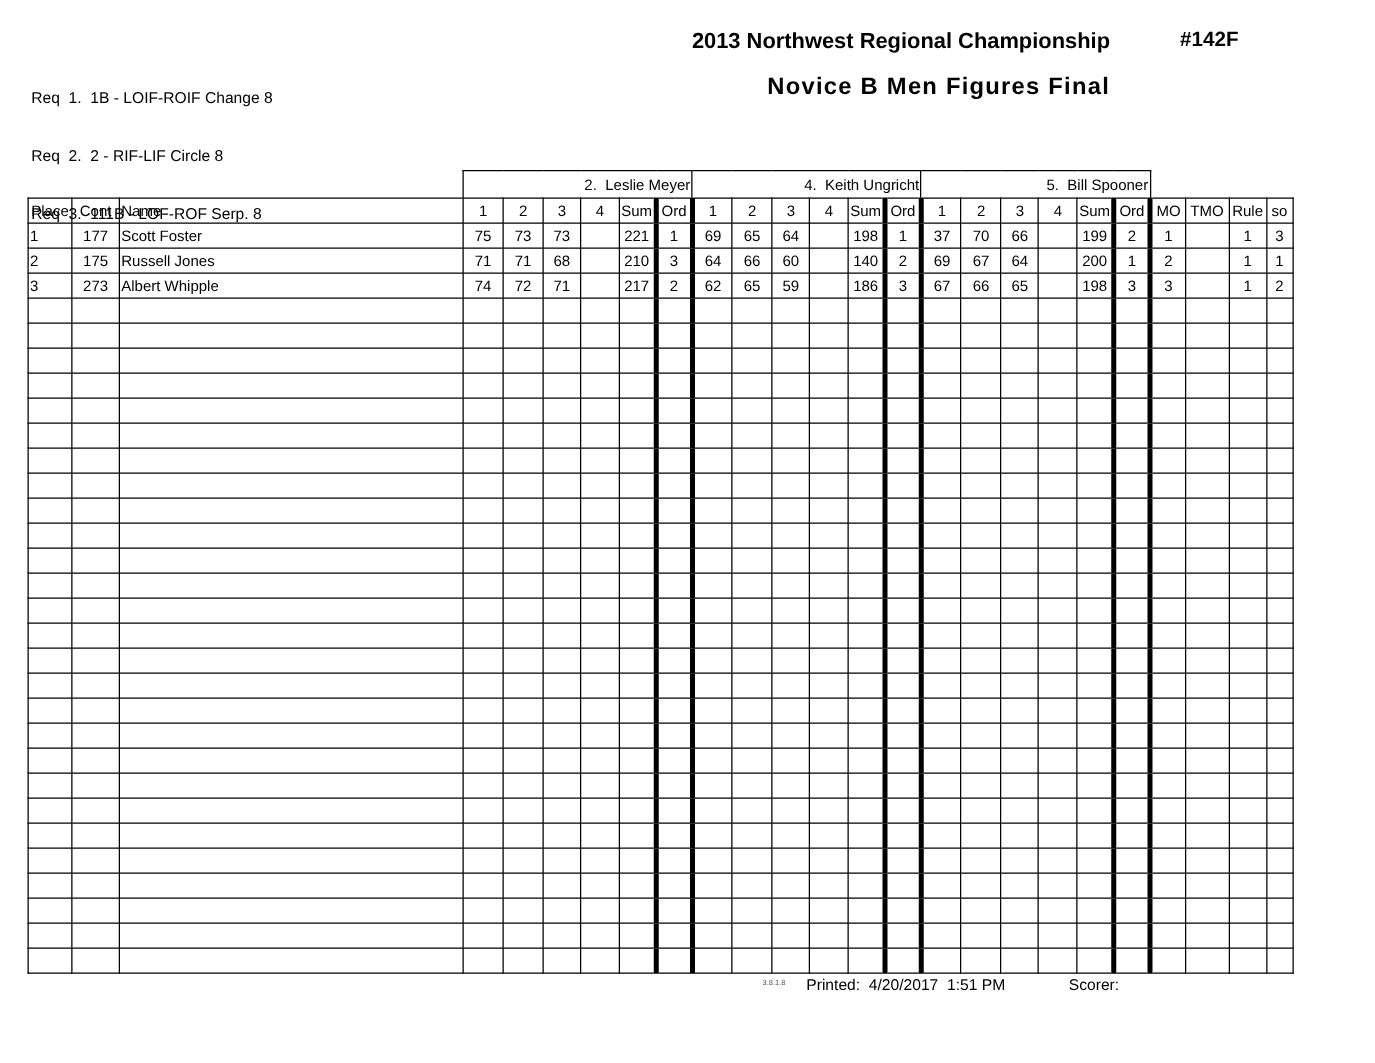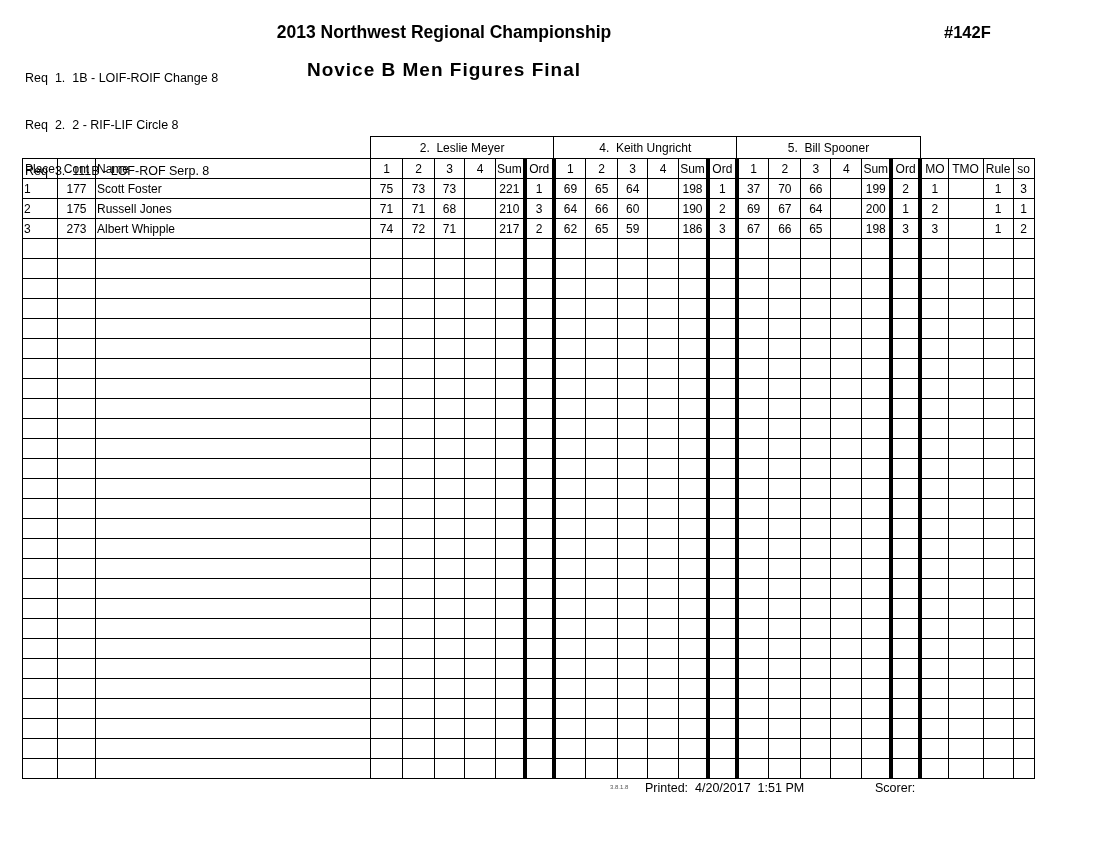--- a/index.html
+++ b/index.html
@@ -9,51 +9,51 @@
     font-family:"Liberation Sans", sans-serif;
     color:#000;
   }
   .page { position:relative; width:1100px; height:850px; background:#fff; overflow:hidden; }
 
   
   .req-block {
     position:absolute; left:25px; top:40px;
     font-size:12.5px; line-height:15.5px; white-space:pre;
   }
-  .title-block { position:absolute; left:0; top:22px; width:888px; text-align:center; }
+  .title-block { position:absolute; left:0; top:22px; width:888px; text-align:right; }
   .title      { font-size:17.5px; font-weight:bold; }
   .venue      { font-size:14.5px; margin-top:3px; white-space:pre; }
   .event      { font-size:19px; font-weight:bold; letter-spacing:1px; margin-top:16px; }
   .report-type{ font-size:15.5px; margin-top:3px; }
   .report-number { position:absolute; left:944px; top:23px; font-size:16.5px; font-weight:bold; }
 
   
   table.score-table {
     position:absolute; left:22px; top:136px;
     border-collapse:collapse; table-layout:fixed;
     font-size:12px;
   }
   .score-table td, .score-table th {
     height:20px; padding:0 1px; font-weight:normal;
     overflow:hidden; vertical-align:middle;
   }
   .judge-row td { height:22px; }
   .c      { border:1px solid #000; }
   .blank  { border:none; background:#fff; }
-  .judge-box { border:1px solid #000; text-align:center; padding-left:5px; white-space:pre; }
+  .judge-box { border:1px solid #000; text-align:right; padding-left:5px; white-space:pre; }
   .ord    { border-left:4px solid #000; border-right:4px solid #000; }
   .tc     { text-align:center; }
   .name-col { text-align:left; padding-left:6px; }
   .b      { font-weight:bold; }
   .place-val { text-align:left; padding-left:9px; }
 
   
   .footer-version { position:absolute; left:610px; top:784px; font-size:6px; color:#555; }
   .footer-printed { position:absolute; left:645px; top:781px; font-size:12.5px; white-space:pre; }
-  .footer-scorer  { position:absolute; left:855px; top:781px; font-size:12.5px;margin-left:20px; }
+  .footer-scorer  { position:absolute; left:855px; top:781px; font-size:12.5px; }
 </style>
 </head>
 <body>
 
 <div class="page">
 
   <div class="req-block">
     <div>Req  1.  1B - LOIF-ROIF Change 8</div>
     <div>Req  2.  2 - RIF-LIF Circle 8</div>
     <div>Req  3.  111B - LOF-ROF Serp. 8</div>
@@ -171,21 +171,21 @@
         <td class="c tc">71</td>
         <td class="c tc">71</td>
         <td class="c tc">68</td>
         <td class="c tc"></td>
         <td class="c tc">210</td>
         <td class="c tc ord b">3</td>
         <td class="c tc">64</td>
         <td class="c tc">66</td>
         <td class="c tc">60</td>
         <td class="c tc"></td>
-        <td class="c tc">190</td>
+        <td class="c tc">140</td>
         <td class="c tc ord b">2</td>
         <td class="c tc">69</td>
         <td class="c tc">67</td>
         <td class="c tc">64</td>
         <td class="c tc"></td>
         <td class="c tc">200</td>
         <td class="c tc ord b">1</td>
         <td class="c tc">2</td>
         <td class="c tc"></td>
         <td class="c tc">1</td>

